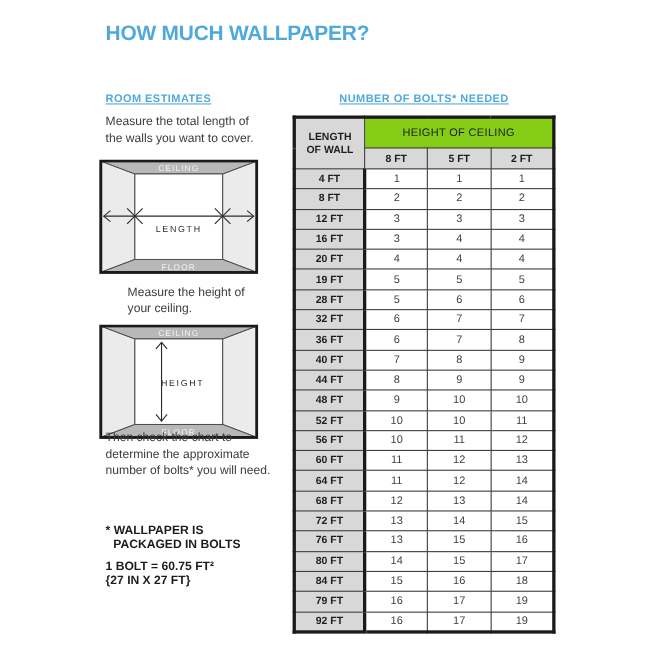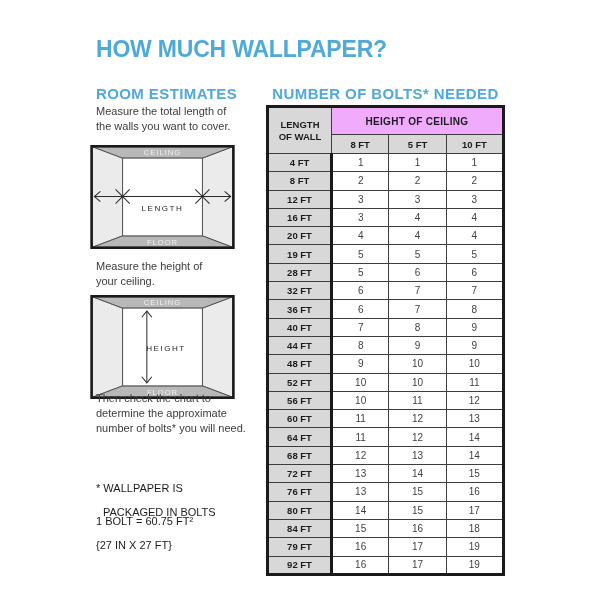--- a/index.html
+++ b/index.html
@@ -2,46 +2,46 @@
 <html><head>
 <meta charset="utf-8">
 <style>
   html,body{margin:0;padding:0;background:#fff;}
   #page{position:relative;width:600px;height:600px;background:#ffffff;overflow:hidden;
         font-family:"Liberation Sans",sans-serif;}
 
   .abs{position:absolute;}
 
   
-  #title{left:96px;top:20px;font-size:23px;font-weight:bold;color:#4fa9d9;letter-spacing:-0.2px;margin-top:16px;}
-  .subhead{font-size:15px;font-weight:bold;color:#4fa9d9;letter-spacing:0.4px;}
+  #title{left:96px;top:20px;font-size:19px;font-weight:bold;color:#4fa9d9;letter-spacing:-0.2px;}
+  .subhead{font-size:10px;font-weight:bold;color:#4fa9d9;letter-spacing:0.4px;text-decoration:underline;}
   #room-heading{left:96px;top:85px;}
   #bolts-heading{left:266px;top:85px;width:239px;text-align:center;}
 
   
   .para{left:96px;width:180px;font-size:11px;line-height:15px;color:#3c3c3c;white-space:pre-line;}
   #para1{top:104px;}
-  #para2{top:259px;}
+  #para2{top:259px;margin-left:20px;}
   #para3{top:391px;}
-  .note{left:96px;width:180px;font-size:11px;line-height:24px;color:#1c1c1c;font-weight:normal;white-space:pre-line;}
+  .note{left:96px;width:180px;font-size:11px;line-height:13px;color:#1c1c1c;font-weight:bold;white-space:pre-line;}
   #note1{top:476px;text-indent:-7px;padding-left:7px;}
   #note2{top:509px;}
 
   
   .diagram{left:90px;width:144px;height:104px;}
   .diagram svg{display:block;}
 
   
   #bolt-table-wrap{left:266px;top:105px;}
   table.bolts{border-collapse:collapse;table-layout:fixed;width:239px;
               border:3px solid #1a1a1a;background:#fff;}
   table.bolts th, table.bolts td{border:1px solid #3d3d3d;padding:0;text-align:center;vertical-align:middle;}
   th.corner{width:62px;background:#d8d8d8;font-size:9.5px;line-height:11.5px;font-weight:bold;color:#1c1c1c;
             white-space:pre-line;border-right:3px solid #1a1a1a;}
-  th.group{height:26px;background:#f0abfc;font-size:10px;font-weight:bold;color:#1c1c1c;letter-spacing:0.3px;}
+  th.group{height:26px;background:#84cc16;font-size:10px;font-weight:normal;color:#1c1c1c;letter-spacing:0.3px;}
   tr.subhead-row{height:19px;}
   th.colhead{background:#d8d8d8;font-size:9.5px;font-weight:bold;color:#1c1c1c;
              border-left:none;border-right:none;}
   tbody tr{height:18.3px;}
   tbody th.rowlabel{background:#d8d8d8;font-size:9.5px;font-weight:bold;color:#1c1c1c;
                     border-right:3px solid #1a1a1a;margin-top:48px;}
   tbody td{font-size:10px;color:#3f3f3f;background:#fff;}
 
   
   .room-outline{fill:none;stroke:#1a1a1a;stroke-width:2.6;}
@@ -118,21 +118,21 @@
     <table class="bolts">
       <thead>
         <tr>
           <th class="corner" rowspan="2">LENGTH
 OF WALL</th>
           <th class="group" colspan="3">HEIGHT OF CEILING</th>
         </tr>
         <tr class="subhead-row">
           <th class="colhead">8 FT</th>
           <th class="colhead">5 FT</th>
-          <th class="colhead">10 FT</th>
+          <th class="colhead">2 FT</th>
         </tr>
       </thead>
       <tbody>
           <tr>
             <th class="rowlabel">4 FT</th>
             <td>1</td>
             <td>1</td>
             <td>1</td>
           </tr>
           <tr>

